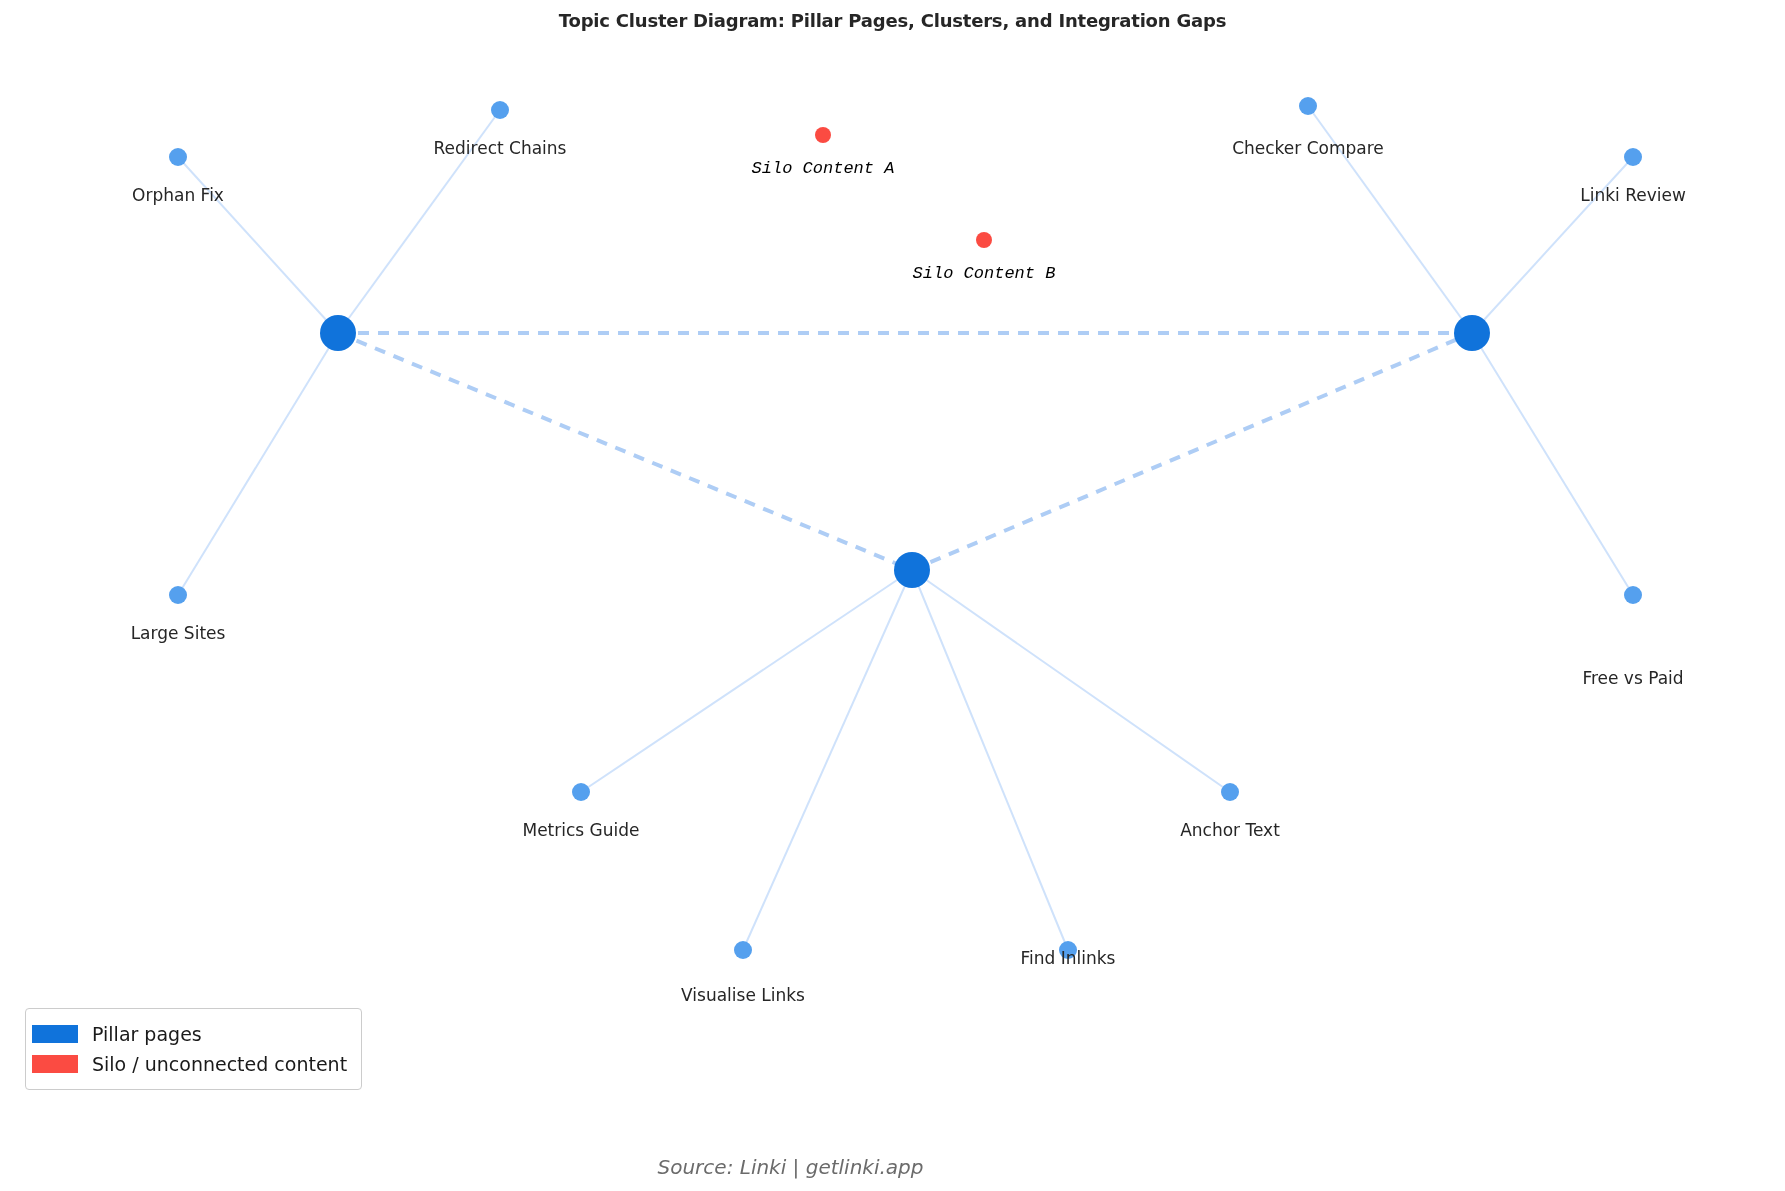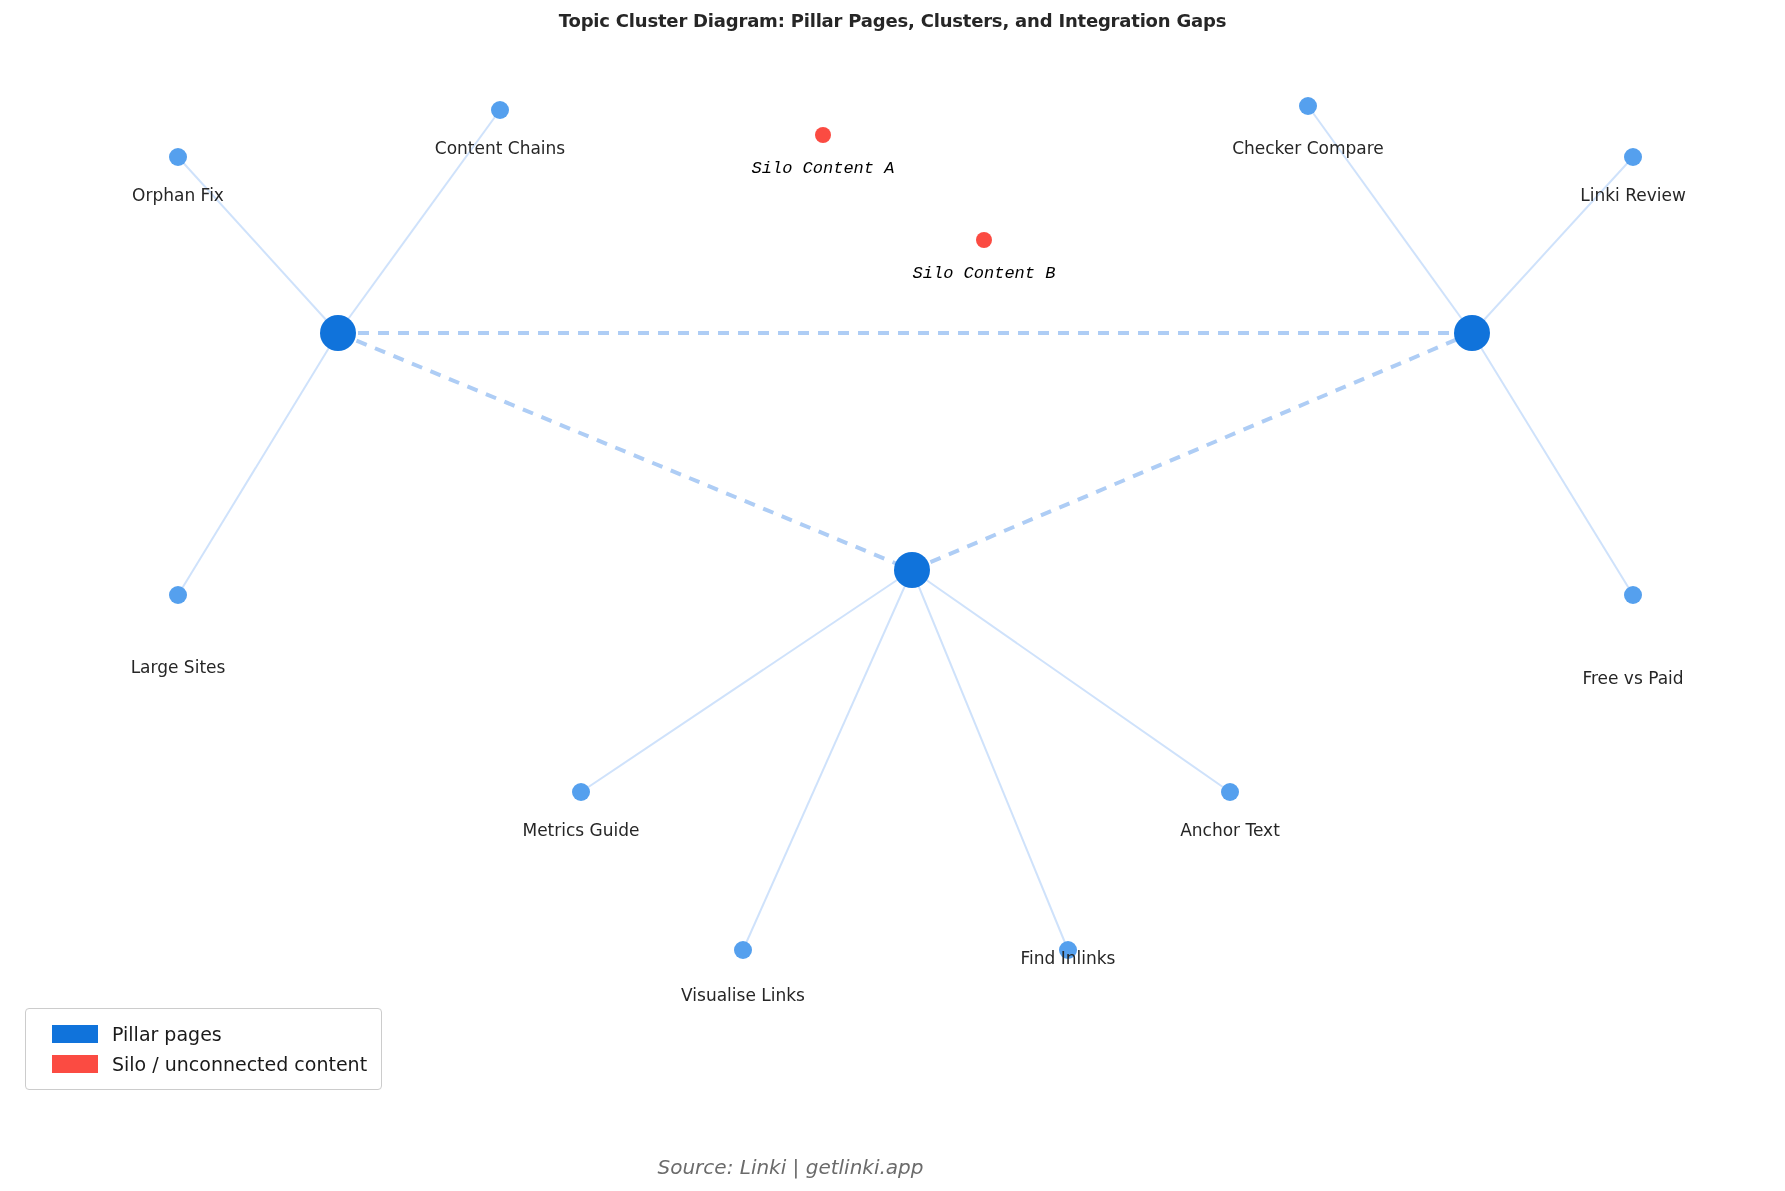--- a/index.html
+++ b/index.html
@@ -50,21 +50,21 @@
     font-style: italic;
     font-family: Liberation Mono, monospace;
   }
   #legend {
     position: absolute;
     left: 25px;
     top: 1008px;
     border: 1px solid #cccccc;
     border-radius: 4px;
     background: #ffffff;
-    padding: 10px 14px 10px 26px;
+    padding: 10px 14px 10px 6px;
     box-sizing: border-box;
   }
   .legend-row {
     display: flex;
     align-items: center;
     height: 30px;
   }
   .legend-swatch {
     width: 46px;
     height: 18px;
@@ -124,22 +124,22 @@
         <circle cx="743" cy="950" r="9" fill="#55a0ee"></circle>
         <circle cx="1068" cy="950" r="9" fill="#55a0ee"></circle>
         <circle cx="1230" cy="792" r="9" fill="#55a0ee"></circle>
         <circle cx="823" cy="135" r="8" fill="#fb4b42"></circle>
         <circle cx="984" cy="240" r="8" fill="#fb4b42"></circle>
       </g>
   </svg>
 
   <div id="labels-layer">
       <div class="node-label" style="left: 178px; top: 185px;">Orphan Fix</div>
-      <div class="node-label" style="left: 500px; top: 138px;">Content Chains</div>
-      <div class="node-label" style="left: 178px; top: 657px;">Large Sites</div>
+      <div class="node-label" style="left: 500px; top: 138px;">Redirect Chains</div>
+      <div class="node-label" style="left: 178px; top: 623px;">Large Sites</div>
       <div class="node-label" style="left: 1308px; top: 138px;">Checker Compare</div>
       <div class="node-label" style="left: 1633px; top: 185px;">Linki Review</div>
       <div class="node-label" style="left: 1633px; top: 623px; margin-top: 45px;">Free vs Paid</div>
       <div class="node-label" style="left: 581px; top: 820px;">Metrics Guide</div>
       <div class="node-label" style="left: 743px; top: 978px; margin-top: 7px;">Visualise Links</div>
       <div class="node-label" style="left: 1068px; top: 948px;">Find Inlinks</div>
       <div class="node-label" style="left: 1230px; top: 820px;">Anchor Text</div>
       <div class="node-label silo" style="left: 823px; top: 159px;">Silo Content A</div>
       <div class="node-label silo" style="left: 984px; top: 264px;">Silo Content B</div>
     </div>

